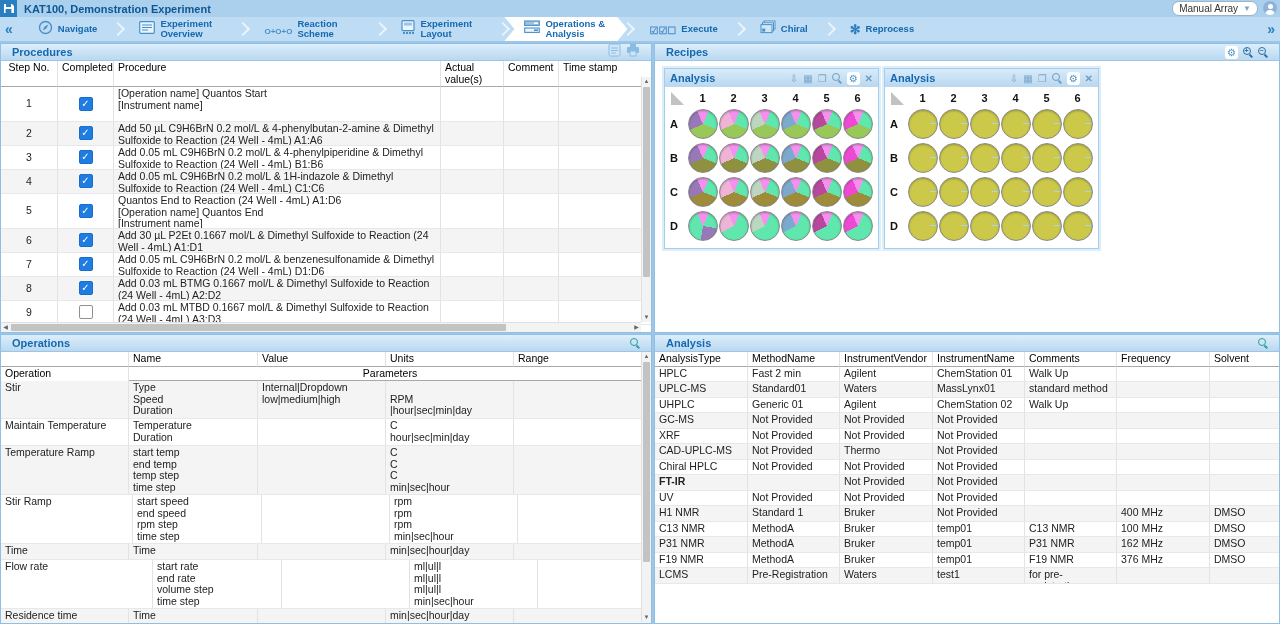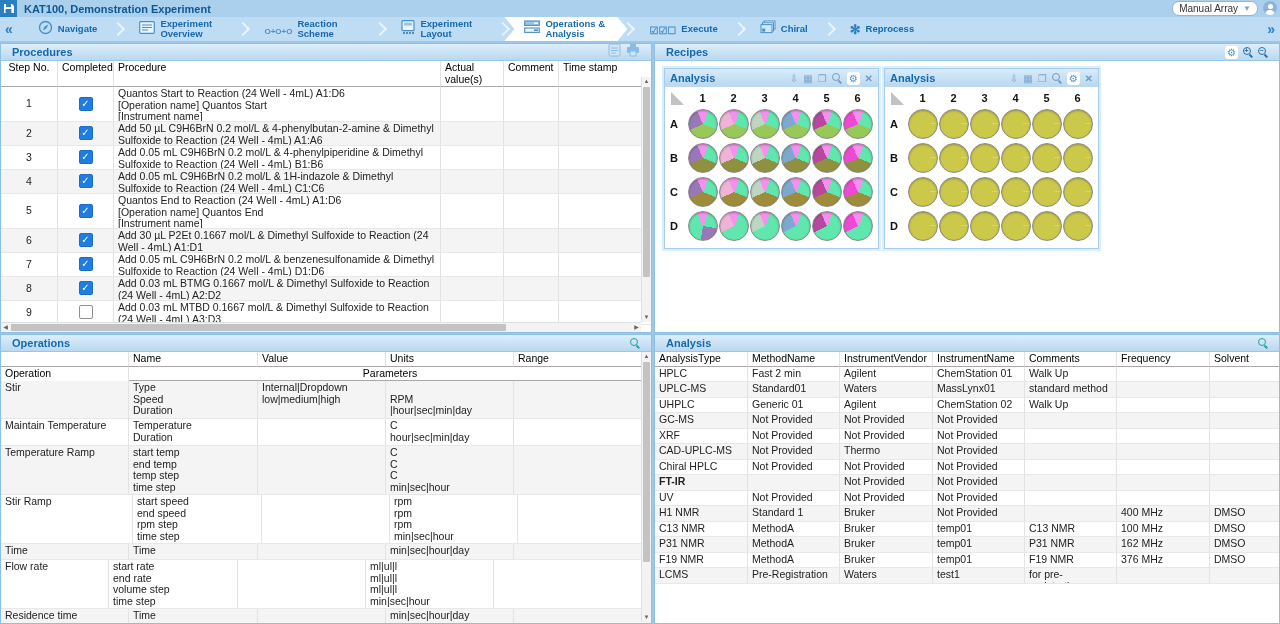--- a/index.html
+++ b/index.html
@@ -186,21 +186,20 @@
     <div class="th" style="width:327px">Procedure</div>
     <div class="th" style="width:63px">Actual value(s)</div>
     <div class="th" style="width:55px">Comment</div>
     <div class="th" style="flex:1;border-right:none">Time stamp</div>
   </div>
   <div id="proc-body">
       <div class="tr" style="height: 35px;">
         <div class="td cell-c" style="width: 57px; padding-top: 11px;">1</div>
         <div class="td cell-c" style="width: 56px; padding-top: 10px;"><span class="cb checked">✓</span></div>
         <div class="td" style="width: 327px;">
-          <div>Quantos Start to Reaction (24 Well - 4mL) A1:D6</div>
           <div>[Operation name] Quantos Start</div>
           <div>[Instrument name]</div>
         </div>
         <div class="td" style="width: 63px;"></div>
         <div class="td" style="width: 55px;"></div>
         <div class="td" style="flex: 1 1 0%; border-right: none;"></div>
       </div>
       <div class="tr row-alt" style="height: 24px;">
         <div class="td cell-c" style="width: 57px; padding-top: 6px;">2</div>
         <div class="td cell-c" style="width: 56px; padding-top: 4px;"><span class="cb checked">✓</span></div>
@@ -592,21 +591,21 @@
         <div class="td" style="flex: 1 1 0%; border-right: none;"></div>
       </div>
       <div class="tr row-alt" style="height: 16px;">
         <div class="td" style="width: 128px;">Time</div>
         <div class="td ml" style="width: 129px;">Time</div>
         <div class="td ml" style="width: 128px;"></div>
         <div class="td ml" style="width: 128px;">min|sec|hour|day</div>
         <div class="td" style="flex: 1 1 0%; border-right: none;"></div>
       </div>
       <div class="tr" style="height: 49px;">
-        <div class="td" style="width: 108px;">Flow rate</div>
+        <div class="td" style="width: 152px;">Flow rate</div>
         <div class="td ml" style="width: 129px;">start rate
 end rate
 volume step
 time step</div>
         <div class="td ml" style="width: 128px;">
 
 
 </div>
         <div class="td ml" style="width: 128px;">ml|ul|l
 ml|ul|l

